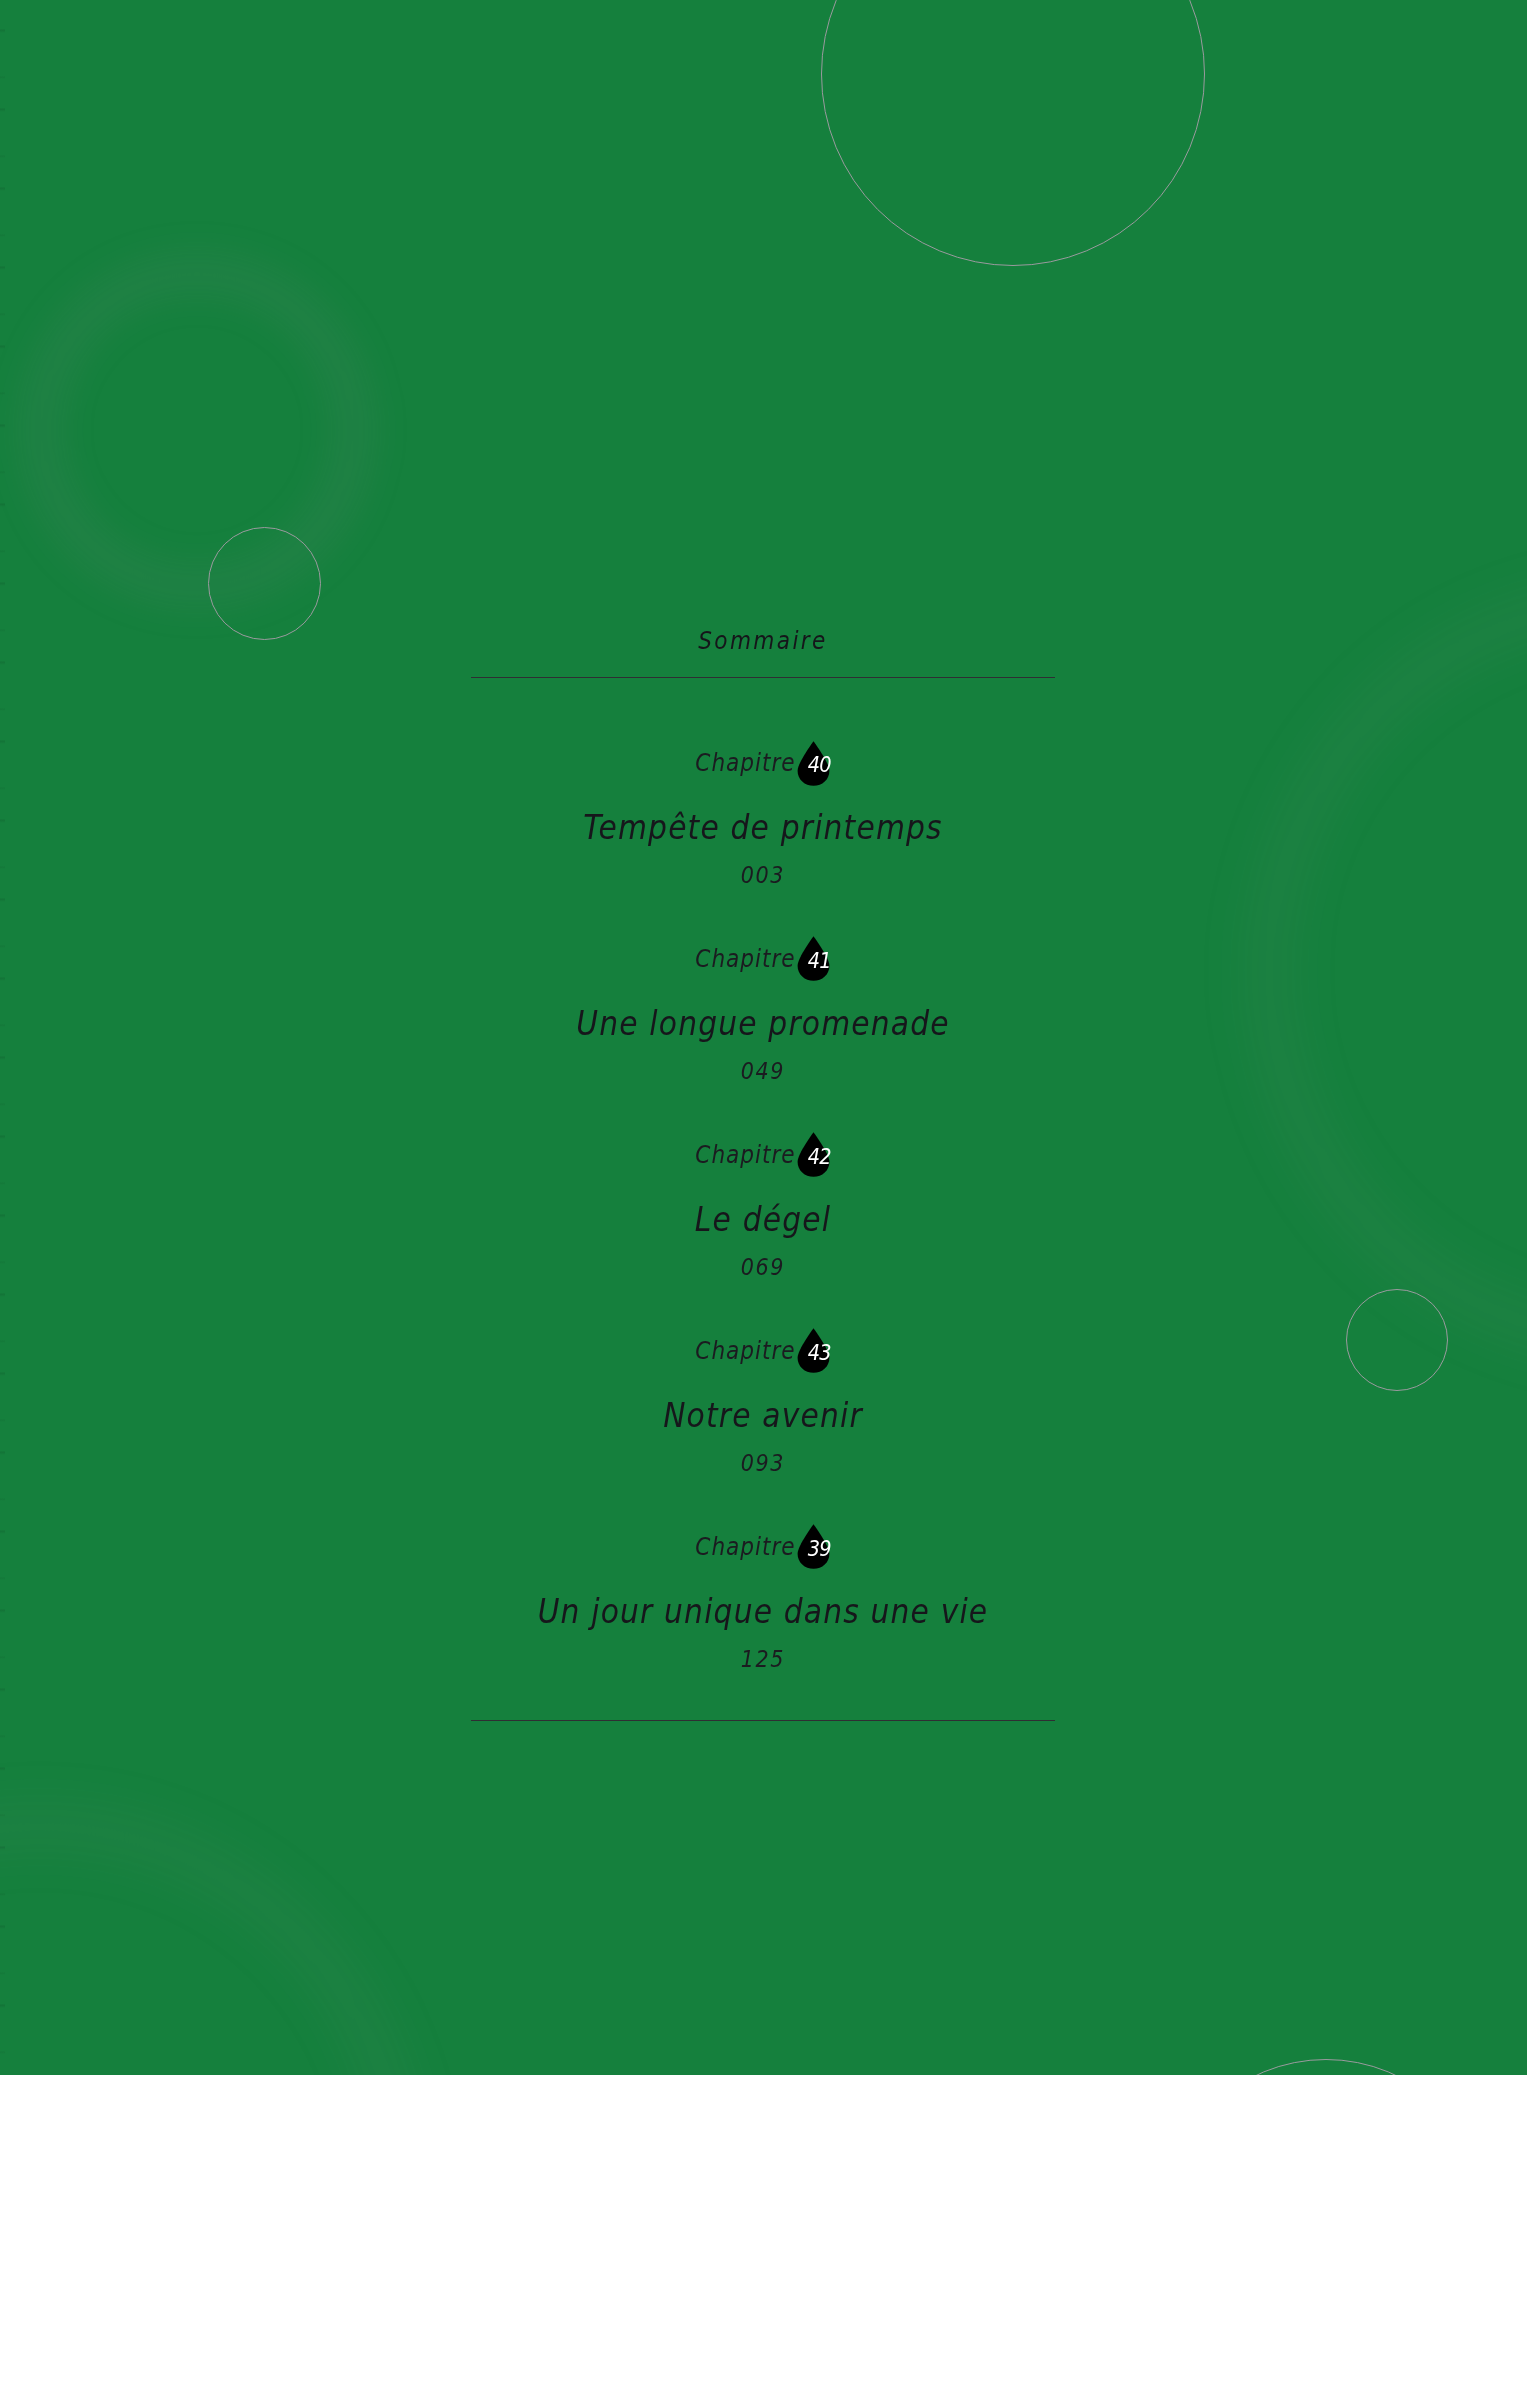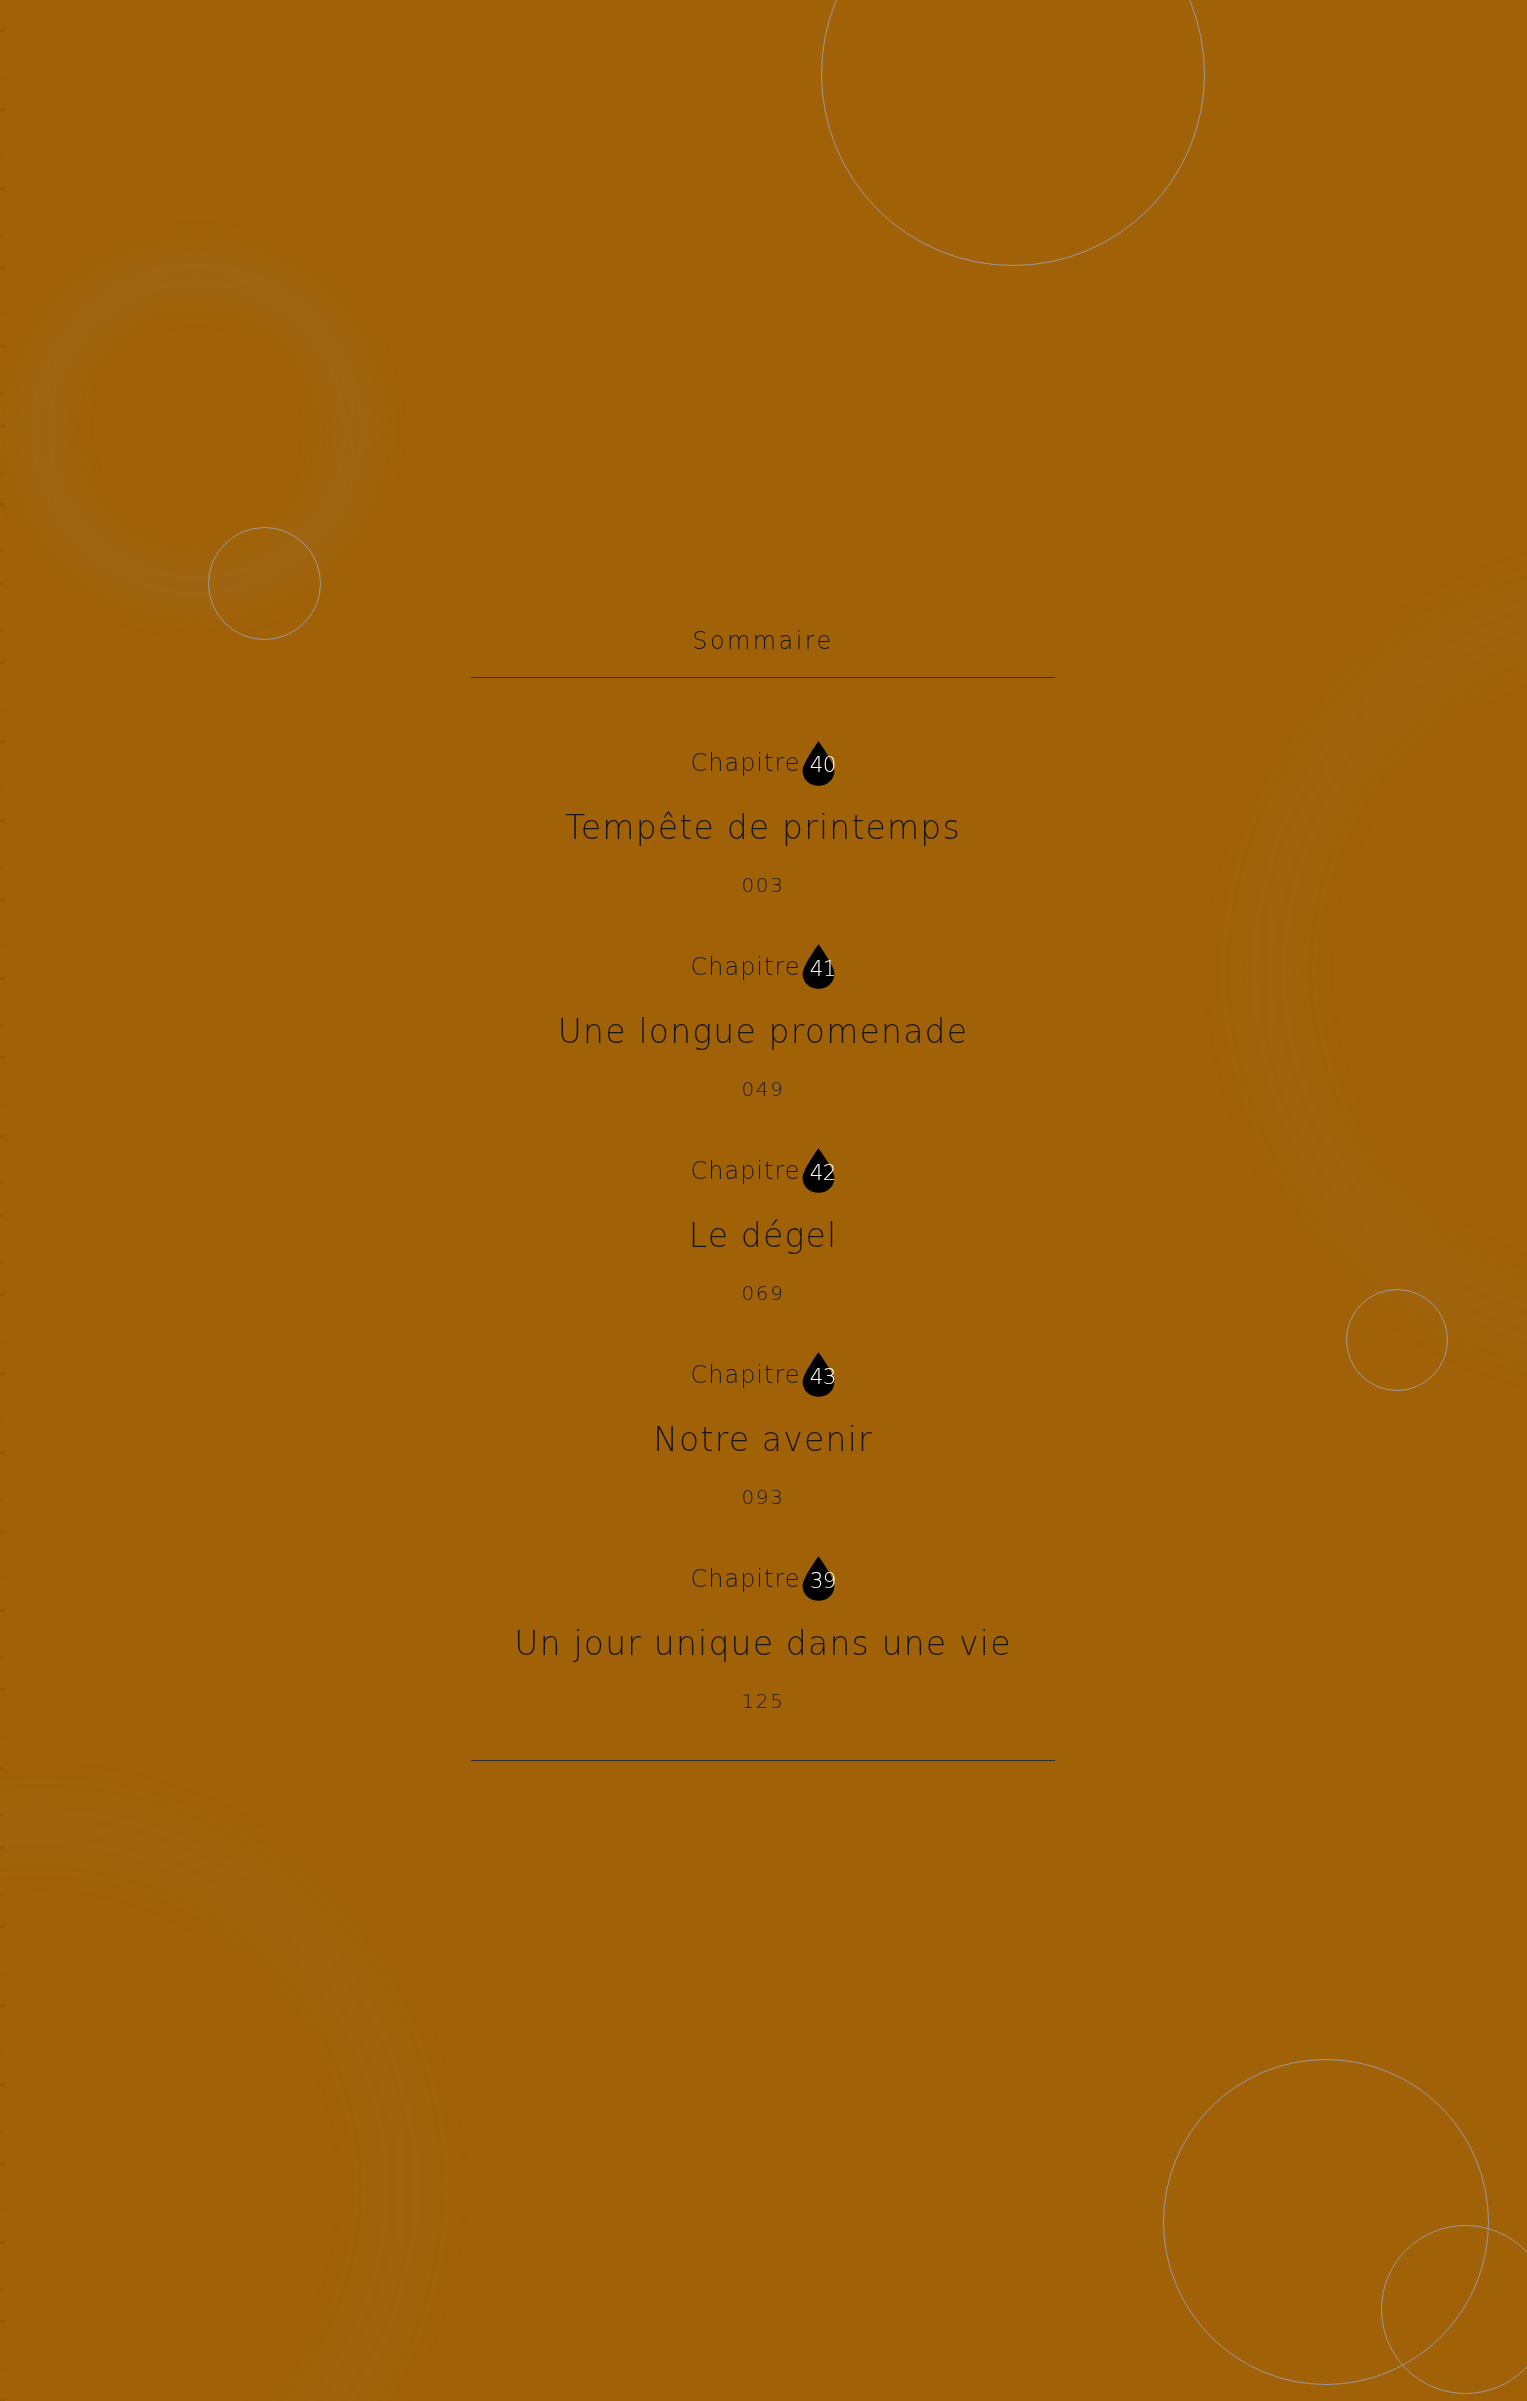--- a/index.html
+++ b/index.html
@@ -8,23 +8,24 @@
     padding: 0;
     background: #ffffff;
   }
   body {
     font-family: "Liberation Sans", sans-serif;
   }
 
   #page {
     position: relative;
     width: 1528px;
-    height: 2401px;
-    background: #a16207;
+    height: 2075px;
+    background: #15803d;
     overflow: hidden;
+    font-style: italic;
   }
 
   
   .bg-layer {
     position: absolute;
     inset: 0;
     pointer-events: none;
   }
   .ring {
     position: absolute;
@@ -154,26 +155,26 @@
     letter-spacing: 1.2px;
     color: #16161b;
     line-height: 1.18;
     margin-top: 23px;
     white-space: nowrap;
     font-stretch: condensed;
   }
 
   .entry-page {
     font-family: "DejaVu Sans", sans-serif;
-    font-size: 20px;
+    font-size: 23px;
     font-weight: 300;
     letter-spacing: 1.6px;
     color: #1b1b20;
     line-height: 1;
-    margin-top: 27px;
+    margin-top: 16px;
     font-stretch: condensed;
   }
 </style>
 </head>
 <body>
 
 <div id="page">
 
   <div class="bg-layer">
     <div class="ring crisp" style="left:821px; top:-118px; width:384px; height:384px;"></div>

